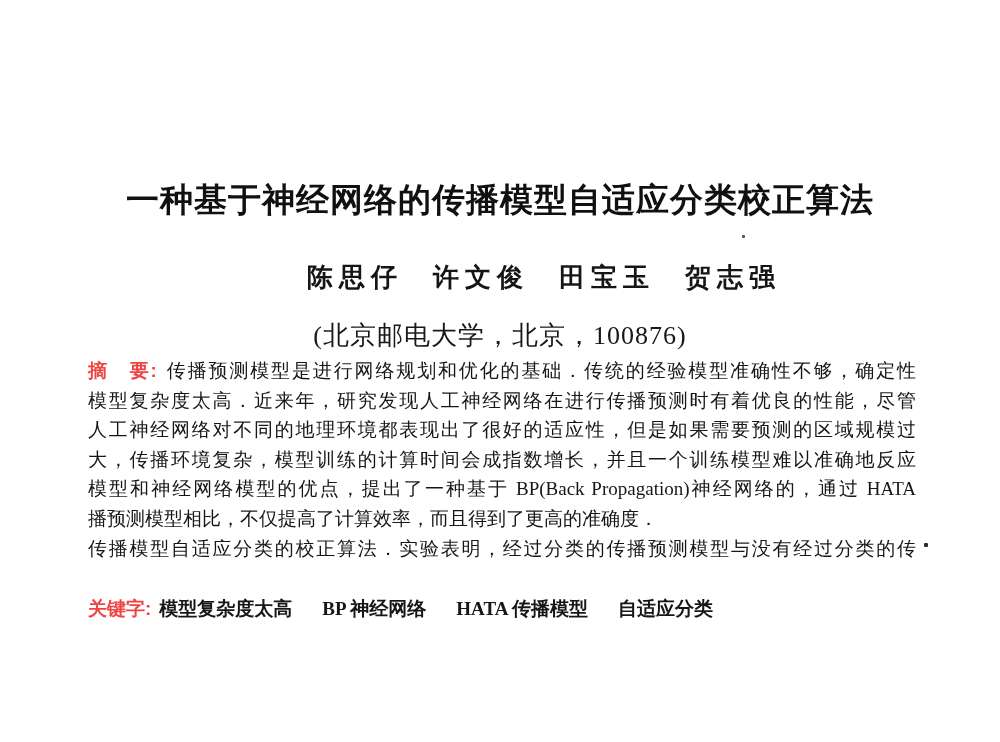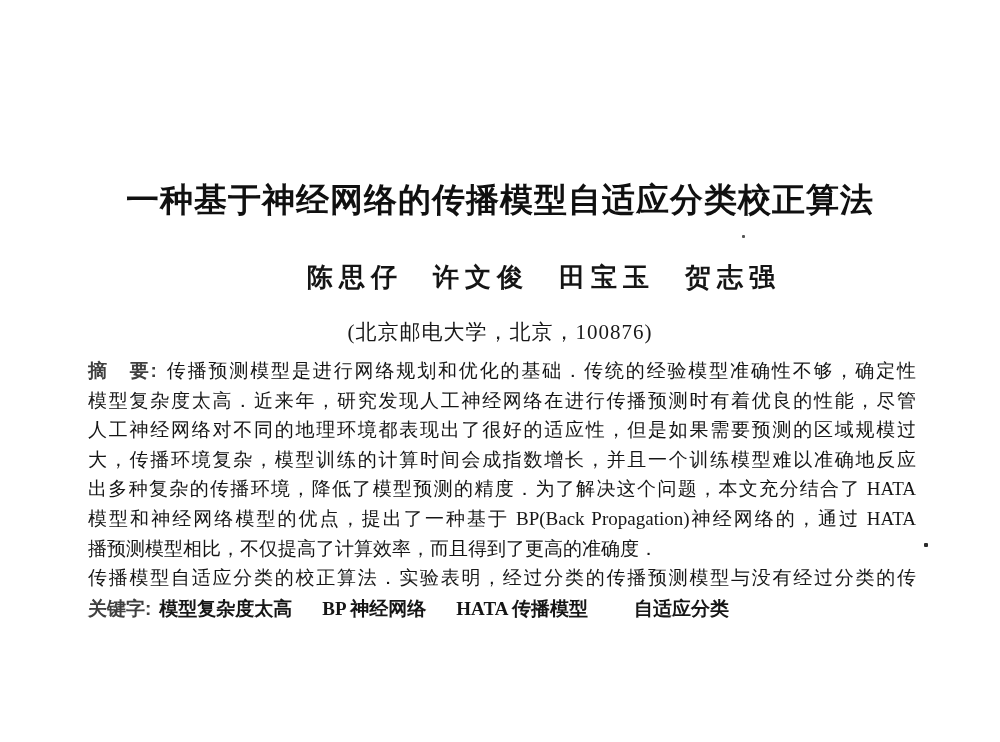--- a/index.html
+++ b/index.html
@@ -43,21 +43,21 @@
   .authors .author {
     margin: 0 15px;
     letter-spacing: 6px;
   }
   .affiliation {
     position: absolute;
     top: 318px;
     left: 0;
     width: 100%;
     text-align: center;
-    font-size: 21px;
+    font-size: 26px;
     letter-spacing: 1px;
     color: #181818;
   }
   .abstract {
     position: absolute;
     top: 356px;
     left: 88px;
     width: 828px;
     font-size: 19px;
     line-height: 29.6px;
@@ -68,41 +68,40 @@
     text-align-last: justify;
   }
   .abs-line.last {
     text-align: left;
     text-align-last: auto;
   }
   .block-label {
     font-family: "Liberation Sans", sans-serif;
     font-weight: 700;
     margin-right: 8px;
-    color: #404040;
+    color: #ef4444;
   }
   .keywords {
     position: absolute;
     top: 594px;
     left: 88px;
     width: 840px;
     font-size: 19px;
     line-height: 29px;
     color: #161616;
   }
   .keywords .block-label {
     margin-right: 8px;
   }
   .keywords .keyword {
     margin-right: 30px;
     font-weight: 600;
   }
   .keywords .keyword:last-child {
     margin-right: 0;
-    margin-left: 16px;
   }
   .title-en {
     position: absolute;
     top: 658px;
     left: 0;
     width: 100%;
     text-align: center;
     font-family: "Liberation Sans", sans-serif;
     font-weight: 700;
     font-size: 27px;
@@ -130,21 +129,20 @@
 
   <div class="affiliation">(北京邮电大学，北京，100876)</div>
 
   <div class="abstract">
     <div class="abs-line">
       <span class="block-label">摘　要:</span><span>传播预测模型是进行网络规划和优化的基础．传统的经验模型准确性不够，确定性</span>
     </div>
     <div class="abs-line">模型复杂度太高．近来年，研究发现人工神经网络在进行传播预测时有着优良的性能，尽管</div>
     <div class="abs-line">人工神经网络对不同的地理环境都表现出了很好的适应性，但是如果需要预测的区域规模过</div>
     <div class="abs-line">大，传播环境复杂，模型训练的计算时间会成指数增长，并且一个训练模型难以准确地反应</div>
-    <div class="abs-line">出多种复杂的传播环境，降低了模型预测的精度．为了解决这个问题，本文充分结合了 HATA</div>
     <div class="abs-line">模型和神经网络模型的优点，提出了一种基于 BP(Back Propagation)神经网络的，通过 HATA</div>
     <div class="abs-line last">播预测模型相比，不仅提高了计算效率，而且得到了更高的准确度．</div>
     <div class="abs-line">传播模型自适应分类的校正算法．实验表明，经过分类的传播预测模型与没有经过分类的传</div>
   </div>
 
   <div class="keywords">
     <span class="block-label">关键字:</span><span class="keyword">模型复杂度太高</span><span class="keyword">BP 神经网络</span><span class="keyword">HATA 传播模型</span><span class="keyword">自适应分类</span>
   </div>
 
   <div class="title-en">

